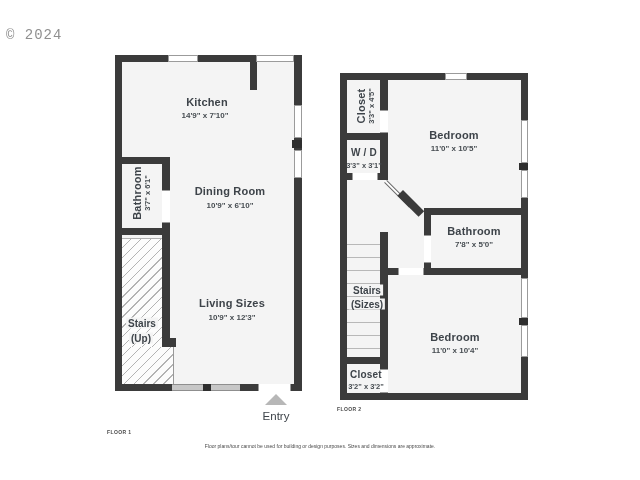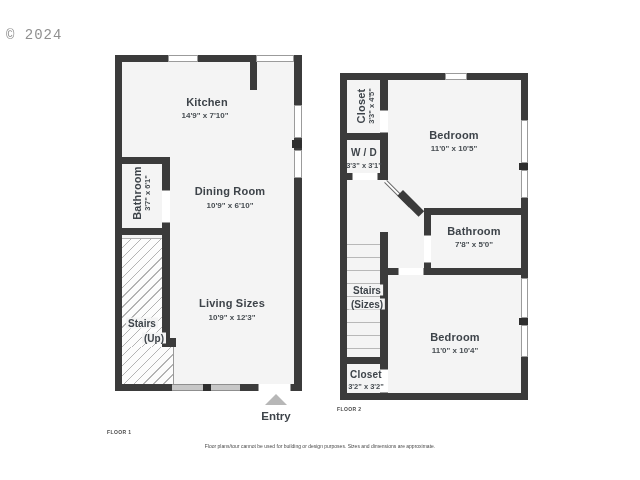--- a/index.html
+++ b/index.html
@@ -33,21 +33,21 @@
   .rot-label .rdims{font-weight:600;font-size:7.5px;white-space:nowrap;color:#474d52;}
   .stairs-line{position:absolute;transform:translate(-50%,-50%);font-weight:700;font-size:10px;
     white-space:nowrap;color:#3e444a;}
   .stairs-line span{background:#f4f4f4;padding:0 2px;}
   .diag{position:absolute;transform-origin:0 0;transform:rotate(45deg);}
   .tiny-label{position:absolute;font-size:5px;font-weight:700;color:#4a4a4a;letter-spacing:.4px;white-space:nowrap;}
   .watermark{position:absolute;left:6px;top:27px;font-size:14px;color:#8f8f8f;letter-spacing:1px;font-family:Liberation Mono, monospace;}
   .entry-arrow{position:absolute;left:265px;top:394px;width:0;height:0;
     border-left:11px solid transparent;border-right:11px solid transparent;border-bottom:11px solid #b7b7b7;}
   .entry-label{position:absolute;left:276px;top:416px;transform:translate(-50%,-50%);
-    font-weight:700;font-size:11.5px;white-space:nowrap;}
+    font-weight:400;font-size:11.5px;white-space:nowrap;}
   .disclaimer{position:absolute;left:320px;top:446px;transform:translate(-50%,-50%);
     font-size:5px;color:#4a4a4a;white-space:nowrap;}
 </style>
 </head>
 <body>
 
 <div class="watermark">© 2024</div>
 
 <div class="abs" id="floor1" style="left:115px;top:55px;width:187px;height:336px;">
   <div class="fill" style="left:0;top:0;width:187px;height:336px;"></div>
@@ -92,21 +92,21 @@
 
   <div class="rot-label" style="left:26px;top:138px;">
     <div class="rname">Bathroom</div>
     <div class="rdims">3'7" x 6'1"</div>
   </div>
 
   <div class="room-name" style="left:117px;top:248px;">Living Sizes</div>
   <div class="room-dims" style="left:117px;top:262px;">10'9" x 12'3"</div>
 
   <div class="stairs-line" style="left:27px;top:268px;"><span>Stairs</span></div>
-  <div class="stairs-line" style="left:39px;top:283px;"><span>(Up)</span></div>
+  <div class="stairs-line" style="left:26px;top:283px;"><span>(Up)</span></div>
 </div>
 
 <div class="entry-arrow"></div>
 <div class="entry-label">Entry</div>
 <div class="tiny-label" style="left:107px;top:429px;">FLOOR 1</div>
 
 <div class="abs" id="floor2" style="left:340px;top:73px;width:188px;height:327px;">
   <div class="fill" style="left:0;top:0;width:188px;height:327px;"></div>
 
   <div class="wall" style="left:0;top:0;width:188px;height:7px;"></div>

